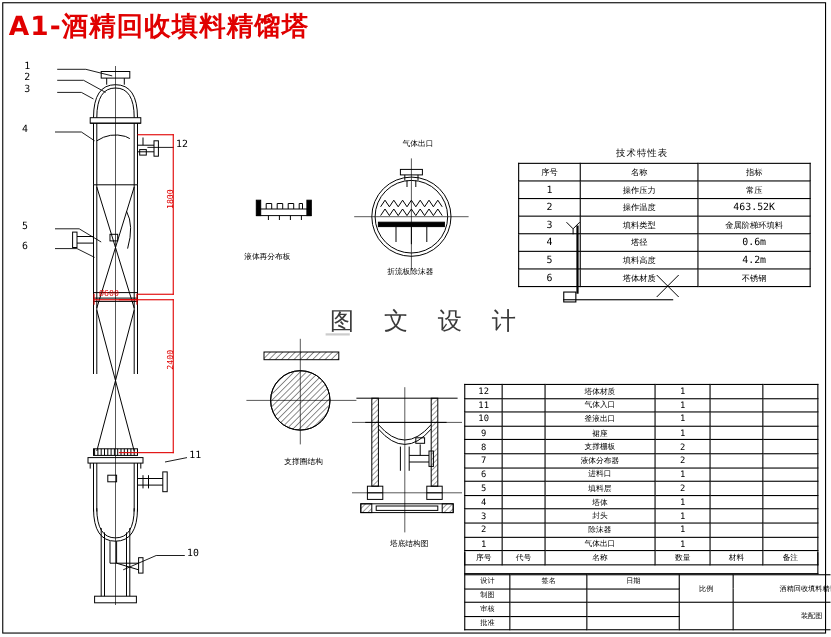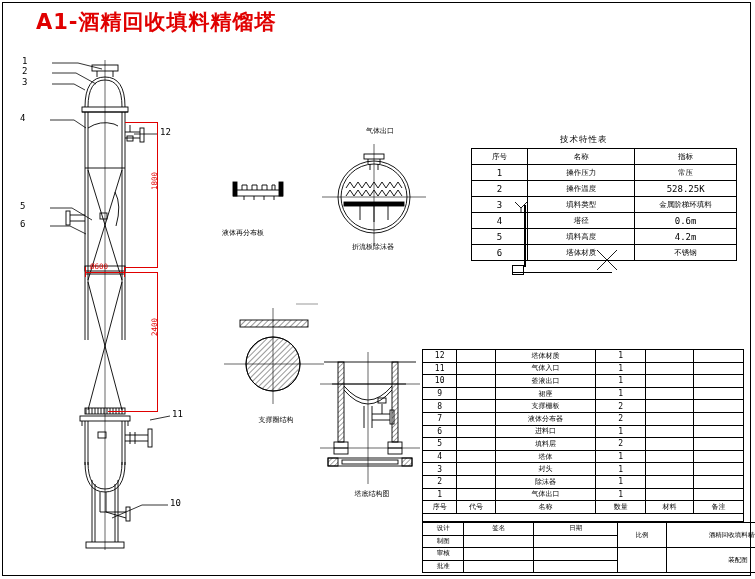--- a/index.html
+++ b/index.html
@@ -3,22 +3,22 @@
 <meta charset="utf-8">
 <style>
   html,body{margin:0;padding:0;background:#ffffff;}
   body{width:755px;height:579px;position:relative;overflow:hidden;
        font-family:"DejaVu Sans","Liberation Sans",sans-serif;}
   .sheet{position:absolute;left:0;top:0;width:755px;height:579px;background:#fff;}
   .frame{position:absolute;left:2px;top:2px;width:749px;height:574px;border:1px solid #000;box-sizing:border-box;}
 
   
   .title{position:absolute;left:8px;top:8px;color:#e00000;font-weight:bold;
-         font-size:21px;letter-spacing:1px;font-family:"DejaVu Sans","Liberation Sans",sans-serif;
-         white-space:nowrap;margin-left:28px;}
+         font-size:24px;letter-spacing:1px;font-family:"DejaVu Sans","Liberation Sans",sans-serif;
+         white-space:nowrap;}
 
   
   .ln{position:absolute;background:#000;}
   .hl{height:1px;}
   .vl{width:1px;}
   .rln{position:absolute;background:#e00000;}
   .cap{position:absolute;font-size:7px;color:#000;white-space:nowrap;text-align:center;}
   .num{position:absolute;font-size:9px;color:#000;font-family:"DejaVu Sans Mono","Liberation Mono",monospace;}
   .rnum{position:absolute;font-size:7.5px;color:#e00000;font-family:"DejaVu Sans Mono","Liberation Mono",monospace;white-space:nowrap;}
   .rnumv{position:absolute;font-size:7.5px;color:#e00000;font-family:"DejaVu Sans Mono","Liberation Mono",monospace;
@@ -59,20 +59,21 @@
   .tb-name{font-size:6.5px;line-height:9px;}
 </style>
 </head>
 <body>
 
 <div class="sheet">
   <div class="frame"></div>
 
   <div class="title">A1-酒精回收填料精馏塔</div>
 
+  <div class="watermark">图 文 设 计</div>
   <div class="wm-bar"></div>
 
   <div class="tower">
     <svg width="200" height="505" viewBox="0 0 200 505">
       <g stroke="#000" fill="none" stroke-width="0.9">
 
         <rect x="62" y="15" width="26" height="6"></rect>
         <line x1="67" y1="21" x2="67" y2="27"></line>
         <line x1="83" y1="21" x2="83" y2="27"></line>
 
@@ -343,21 +344,21 @@
         <td style="width:102px;">指标</td>
       </tr>
       <tr>
         <td class="mono">1</td>
         <td>操作压力</td>
         <td>常压</td>
       </tr>
       <tr>
         <td class="mono">2</td>
         <td>操作温度</td>
-        <td class="mono">528.25K</td>
+        <td class="mono">463.52K</td>
       </tr>
       <tr>
         <td class="mono">3</td>
         <td>填料类型</td>
         <td>金属阶梯环填料</td>
       </tr>
       <tr>
         <td class="mono">4</td>
         <td>塔径</td>
         <td class="mono">0.6m</td>

